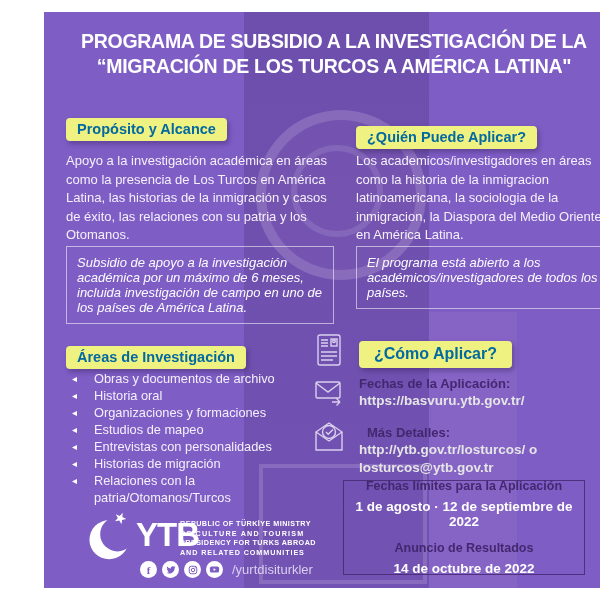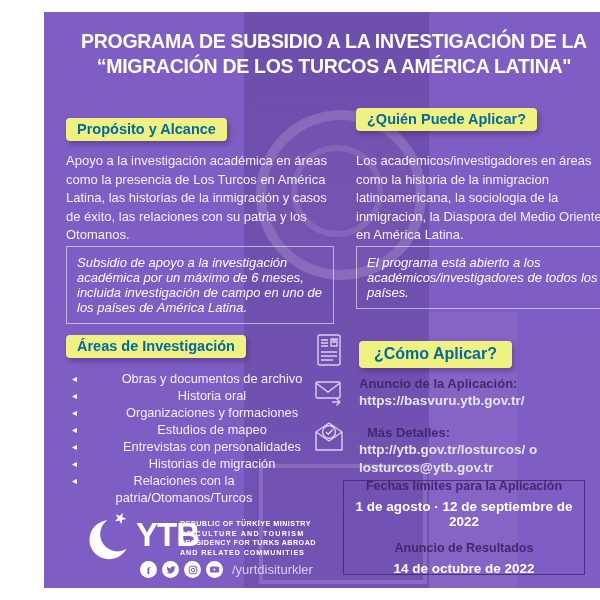--- a/index.html
+++ b/index.html
@@ -34,21 +34,21 @@
     box-shadow:2px 3px 5px rgba(40,20,70,.35);}
   .pill-big{font-size:16px;padding:4px 0 5px;width:153px;text-align:center;}
   
   .body-text{position:absolute;color:#f5f0fb;font-size:13px;line-height:18.5px;}
   .note{position:absolute;border:1px solid rgba(255,255,255,.55);
     color:#fdfcff;font-size:13px;line-height:15px;font-style:italic;
     padding:8px 10px;}
   
   .area-list{position:absolute;left:24px;top:358px;width:262px;margin:0;padding:0;list-style:none;
     color:#f5f0fb;font-size:12.8px;line-height:17px;}
-  .area-list li{position:relative;padding-left:26px;text-align:center;}
+  .area-list li{position:relative;padding-left:26px;}
   .area-list li::before{content:"\25C2";position:absolute;left:4px;top:0;
     font-size:10px;color:#ffffff;}
   
   .apply-label{position:absolute;color:#44276f;font-weight:bold;font-size:13px;}
   .apply-url{position:absolute;color:#e5e5e5;font-weight:bold;font-size:13.5px;text-decoration:none;}
   .apply-icon{position:absolute;left:268px;width:34px;height:36px;}
   .apply-icon svg{width:100%;height:100%;}
   
   .dates-box{position:absolute;left:299px;top:468px;width:240px;height:93px;
     border:1px solid rgba(70,40,115,.85);text-align:center;
@@ -82,25 +82,25 @@
 
   <div class="title">
     <div class="l1">PROGRAMA DE SUBSIDIO A LA INVESTIGACIÓN DE LA</div>
     <div class="l2">“MIGRACIÓN DE LOS TURCOS A AMÉRICA LATINA"</div>
   </div>
 
   <div class="pill" style="left:22px;top:106px;">Propósito y Alcance</div>
   <div class="body-text" style="left:22px;top:140px;width:264px;">Apoyo a la investigación académica en áreas como la presencia de Los Turcos en América Latina, las historias de la inmigración y casos de éxito, las relaciones con su patria y los Otomanos.</div>
   <div class="note" style="left:22px;top:234px;width:246px;">Subsidio de apoyo a la investigación académica por un máximo de 6 meses, incluida investigación de campo en uno de los países de América Latina.</div>
 
-  <div class="pill" style="left:312px;top:96px;">¿Quién Puede Aplicar?</div>
+  <div class="pill" style="left:312px;top:114px;">¿Quién Puede Aplicar?</div>
   <div class="body-text" style="left:312px;top:140px;width:260px;">Los academicos/investigadores en áreas como la historia de la inmigracion latinoamericana, la sociologia de la inmigracion, la Diaspora del Medio Oriente en América Latina.</div>
   <div class="note" style="left:312px;top:234px;width:236px;">El programa está abierto a los académicos/investigadores de todos los países.</div>
 
-  <div class="pill" style="left:22px;top:323px;">Áreas de Investigación</div>
+  <div class="pill" style="left:22px;top:334px;">Áreas de Investigación</div>
   <ul class="area-list">
     <li>Obras y documentos de archivo</li>
     <li>Historia oral</li>
     <li>Organizaciones y formaciones</li>
     <li>Estudios de mapeo</li>
     <li>Entrevistas con personalidades</li>
     <li>Historias de migración</li>
     <li style="width:180px;">Relaciones con la patria/Otomanos/Turcos</li>
   </ul>
 
@@ -122,21 +122,21 @@
   <div class="apply-icon" style="top:406px;height:38px;">
     <svg viewBox="0 0 34 38" fill="none" stroke="rgba(236,229,248,.85)" stroke-width="1.4">
       <path d="M4 14l13-9 13 9v18H4z"></path>
       <path d="M4 14l13 9 13-9"></path>
       <circle cx="17" cy="14" r="6.5"></circle>
       <path d="M14 14l2.2 2.2L21 11.5"></path>
     </svg>
   </div>
 
   <div class="pill pill-big" style="left:315px;top:329px;">¿Cómo Aplicar?</div>
-  <div class="apply-label" style="left:315px;top:364px;">Anuncio de la Aplicación:</div>
+  <div class="apply-label" style="left:315px;top:364px;">Fechas de la Aplicación:</div>
   <a href="#" class="apply-url" style="left:315px;top:381px;">https://basvuru.ytb.gov.tr/</a>
   <div class="apply-label" style="left:323px;top:413px;">Más Detalles:</div>
   <a href="#" class="apply-url" style="left:315px;top:430px;">http://ytb.gov.tr/losturcos/ o</a>
   <a href="#" class="apply-url" style="left:315px;top:448px;">losturcos@ytb.gov.tr</a>
 
   <div class="dates-box">
     <div class="date-label">Fechas límites para la Aplicación</div>
     <div class="date-value">1 de agosto · 12 de septiembre de 2022</div>
     <div class="dates-gap"></div>
     <div class="date-label">Anuncio de Resultados</div>

